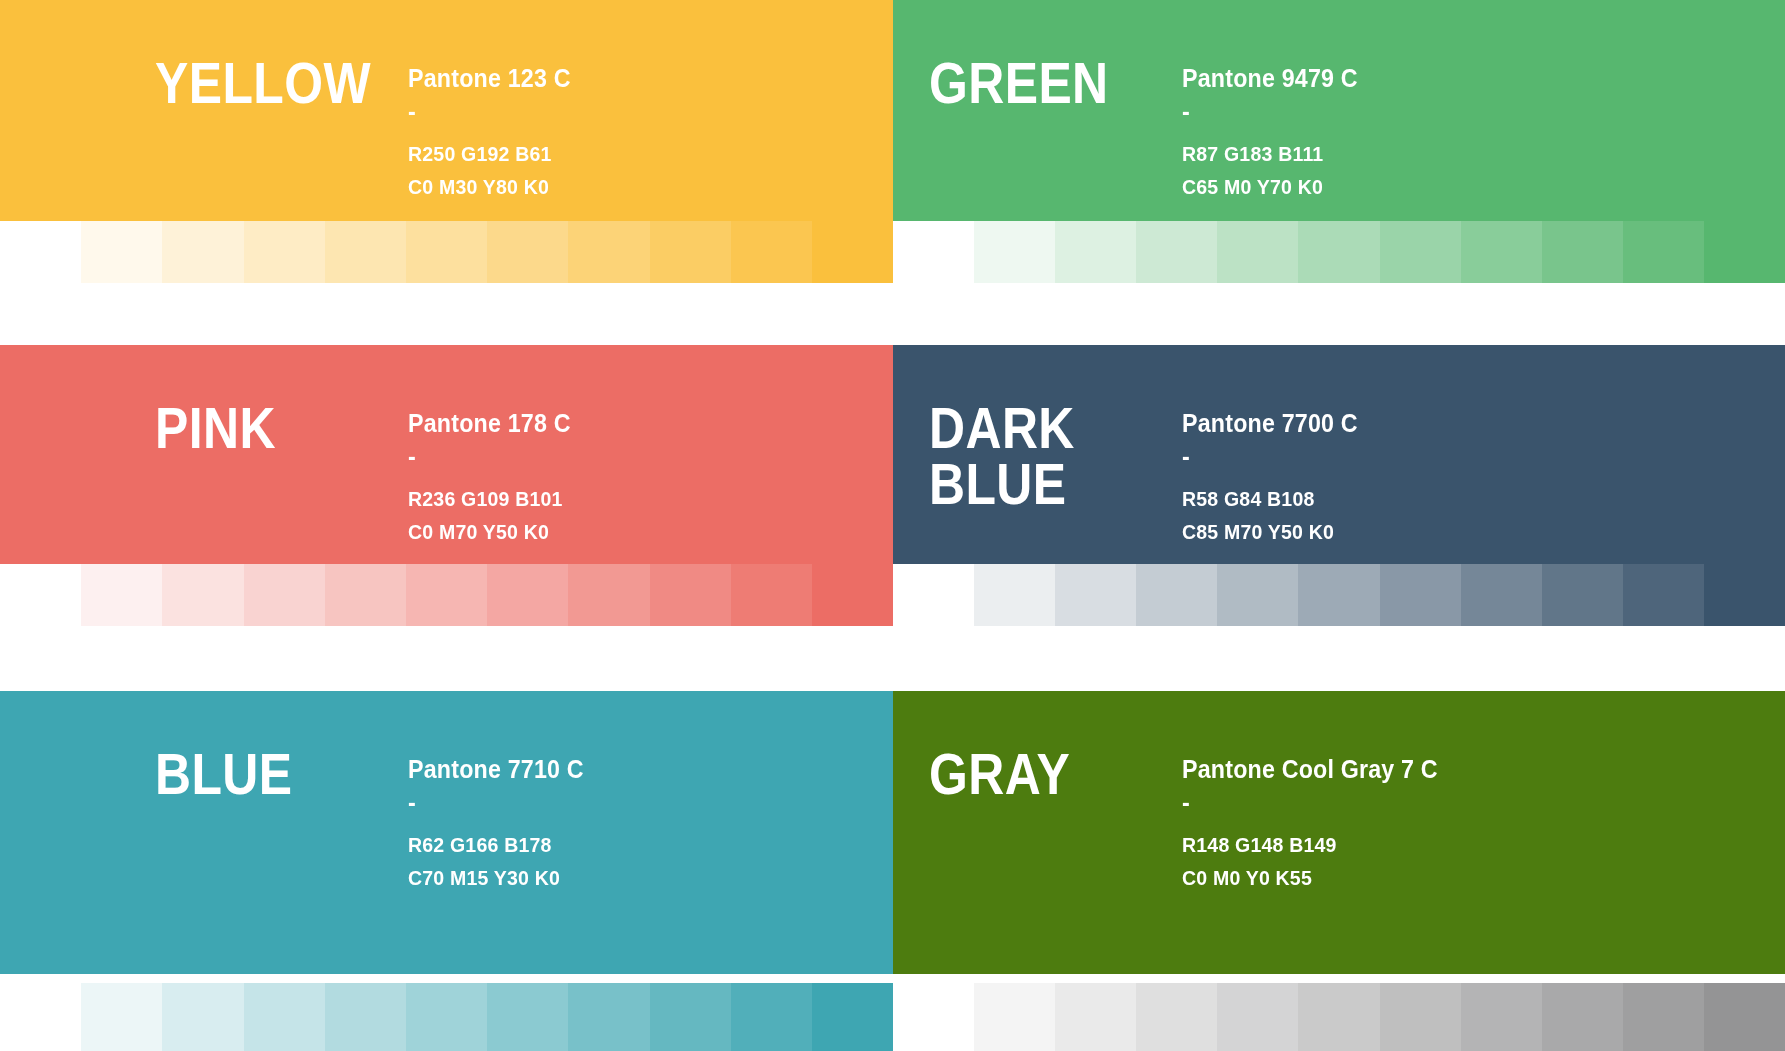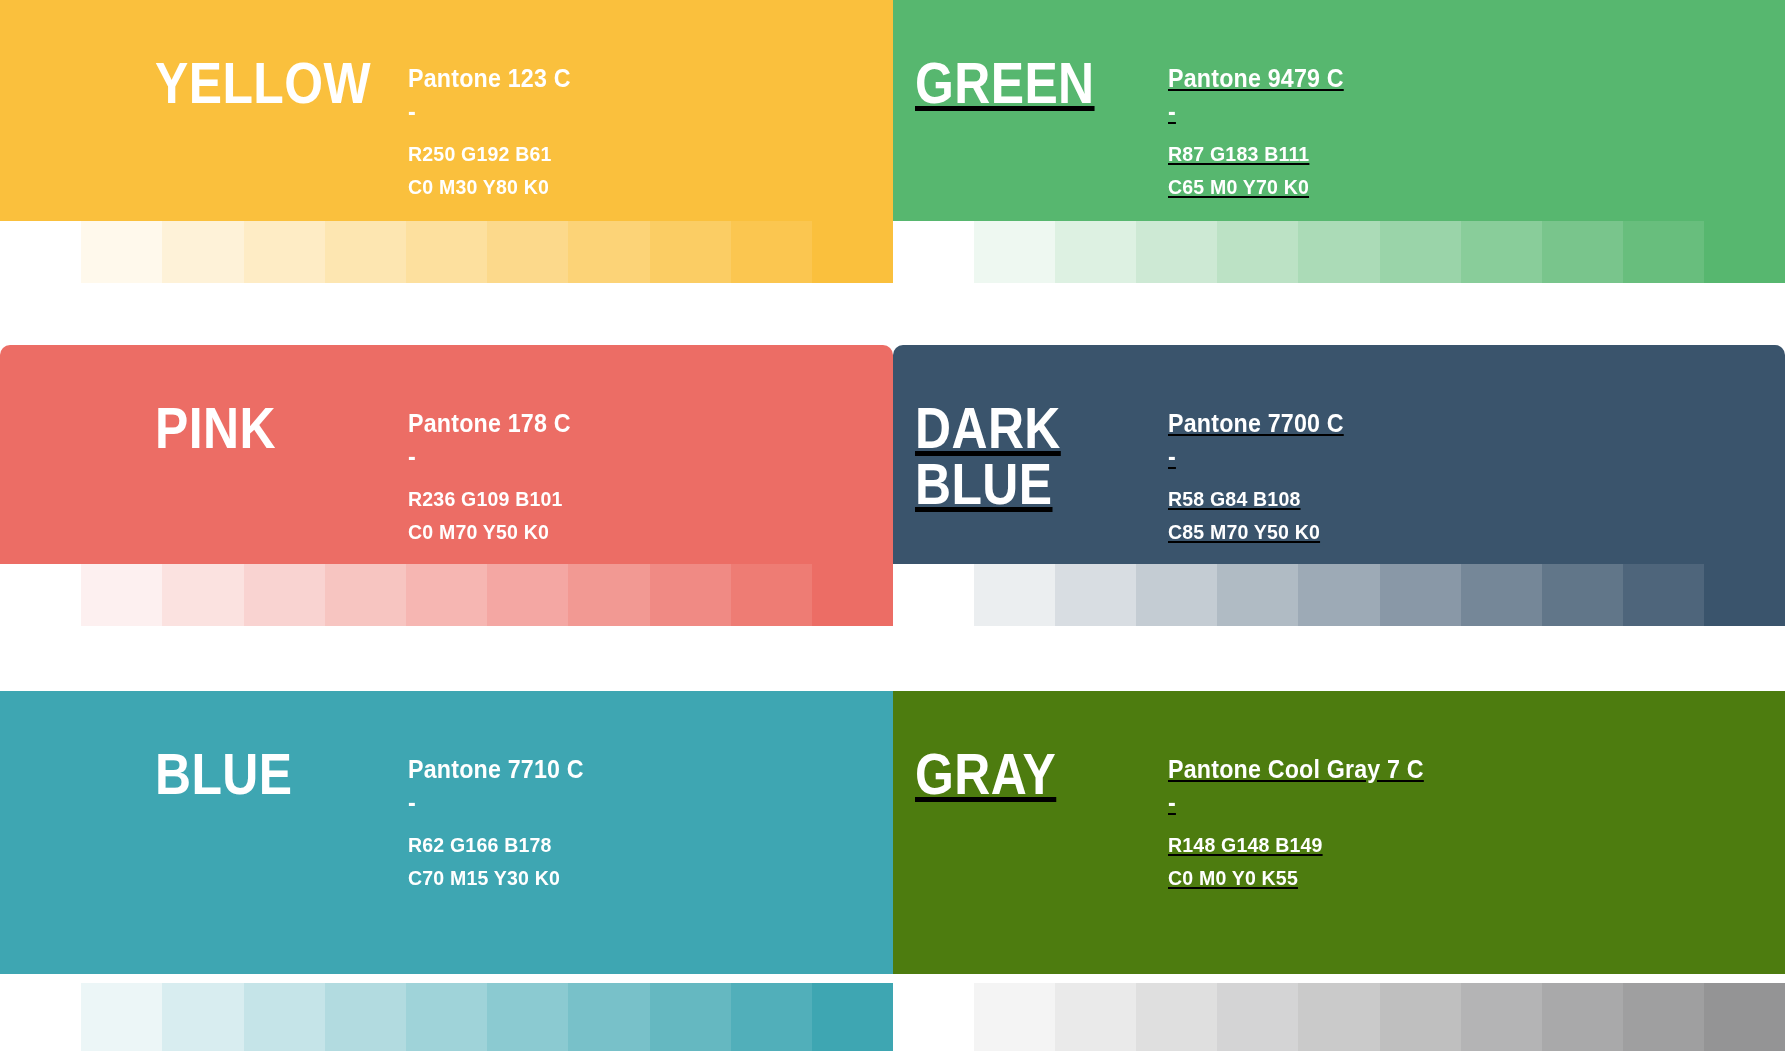--- a/index.html
+++ b/index.html
@@ -30,32 +30,32 @@
 
   
   .color-panel {
     position: relative;
     width: 100%;
     height: 283px;
     box-sizing: border-box;
     display: flex;
     align-items: flex-start;
   }
-  .row2 .color-panel { height: 281px; border-radius: 10px; }
+  .row2 .color-panel { height: 281px; }
   .row3 .color-panel { height: 283px; }
 
   .panel-inner {
     display: flex;
     align-items: flex-start;
     padding-top: 55px;
     padding-left: 155px;
     width: 100%;
     box-sizing: border-box;
   }
-  .right-col .panel-inner { padding-left: 22px; text-decoration: underline; }
+  .right-col .panel-inner { padding-left: 36px; }
 
   .color-name {
     color: #ffffff;
     font-size: 58px;
     font-weight: bold;
     line-height: 0.97;
     letter-spacing: 0.5px;
     width: 253px;
     flex: 0 0 253px;
     margin: 0;

